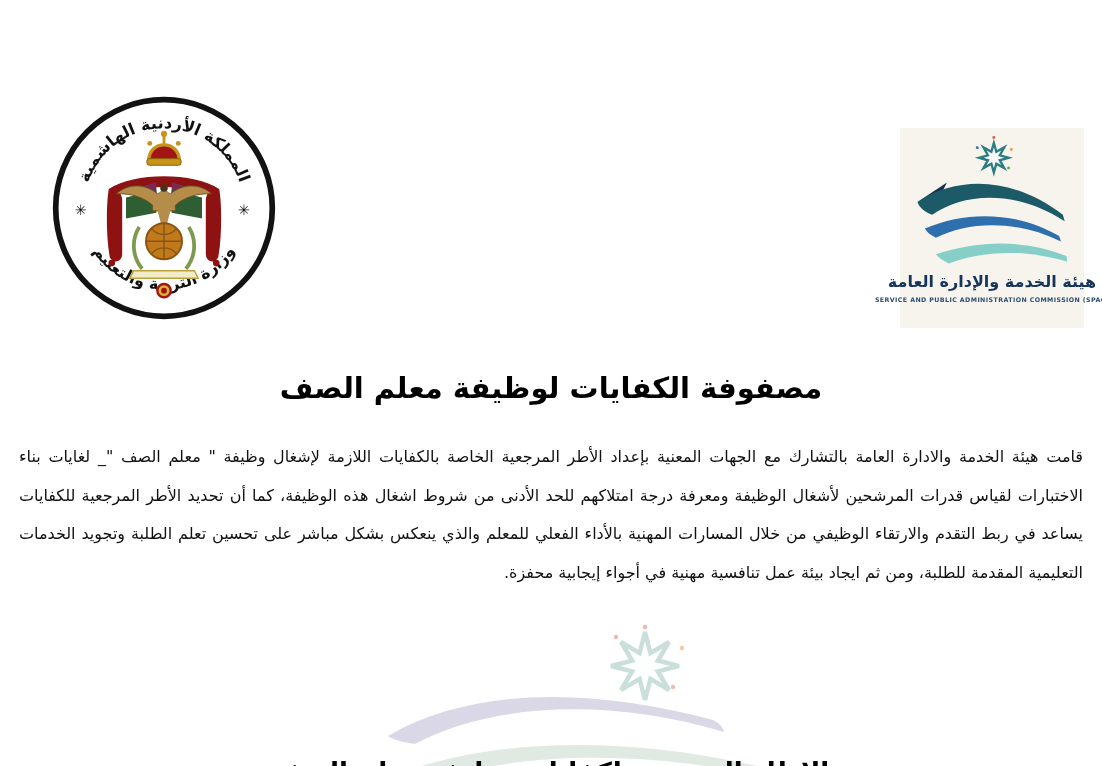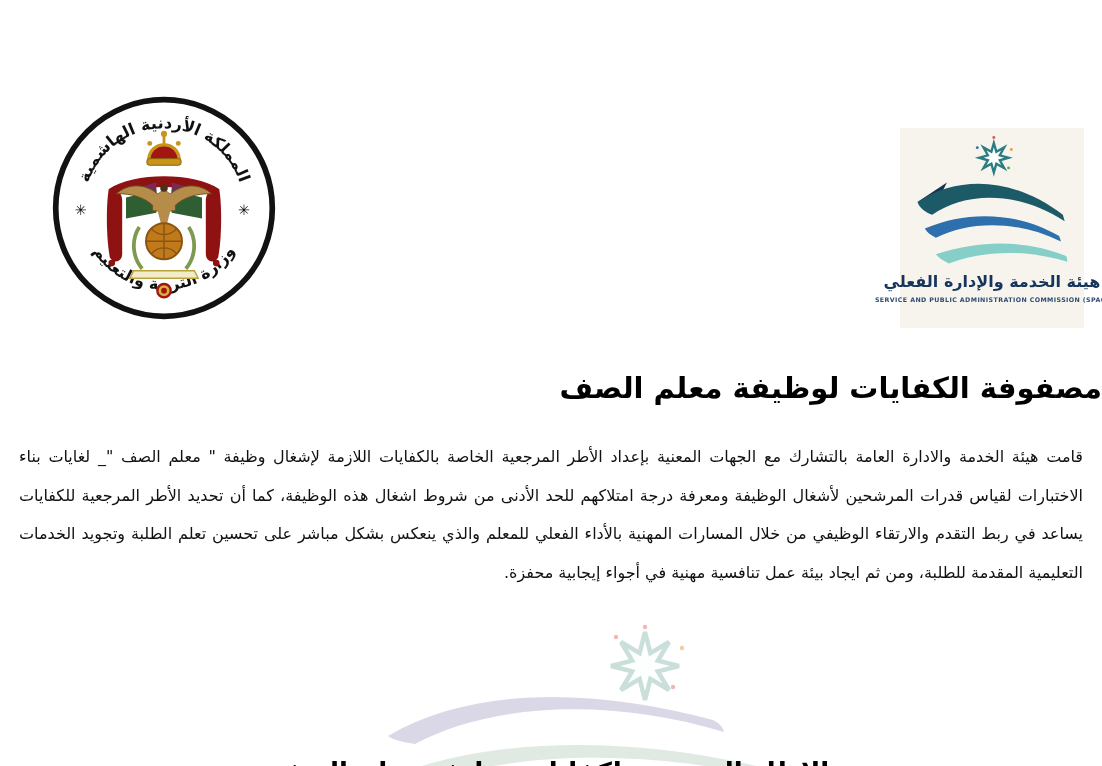--- a/index.html
+++ b/index.html
@@ -25,21 +25,21 @@
     color:#16355c;font-weight:bold;font-size:16px;line-height:20px;
     margin-top:2px;white-space:nowrap;
   }
   .spac-name-en{
     color:#2e4d74;font-size:6.3px;letter-spacing:.4px;font-weight:bold;
     margin-top:4px;white-space:nowrap;
   }
   
   .doc-title{
     position:absolute;left:0;top:352px;width:1102px;
-    text-align:right;direction:rtl;
+    text-align:center;direction:rtl;
     font-size:29px;font-weight:bold;color:#000;
   }
   
   .doc-paragraph{
     position:absolute;left:19px;top:422px;width:1064px;
     direction:rtl;text-align:justify;
     font-size:16px;line-height:38.5px;color:#111;
   }
   
   .watermark{
@@ -120,21 +120,21 @@
       <circle cx="97" cy="6" r="1.6" fill="#d95c4e"></circle>
       <circle cx="116" cy="19" r="1.6" fill="#e8a23c"></circle>
       <circle cx="113" cy="39" r="1.6" fill="#5aa85a"></circle>
       <circle cx="79" cy="17" r="1.6" fill="#2e6fad"></circle>
 
       <path fill="#16324f" d="M14,76 L46,55 L38,71 Z"></path>
       <path fill="#1d5a68" d="M14,76 C60,46 120,50 172,90 L174,97 C120,62 64,66 30,90 C22,87 16,82 14,76 Z"></path>
       <path fill="#2e6fad" d="M22,105 C70,84 125,88 168,113 L170,119 C120,95 70,97 34,115 C28,112 24,109 22,105 Z"></path>
       <path fill="#85cfc8" d="M34,133 C85,116 135,118 176,135 L177,141 C130,127 85,129 48,143 C42,140 37,137 34,133 Z"></path>
     </svg>
-    <div class="spac-name-ar">هيئة الخدمة والإدارة الفعلي</div>
+    <div class="spac-name-ar">هيئة الخدمة والإدارة العامة</div>
     <div class="spac-name-en">SERVICE AND PUBLIC ADMINISTRATION COMMISSION (SPAC)</div>
   </div>
 
   <h1 class="doc-title">مصفوفة الكفايات لوظيفة معلم الصف</h1>
 
   <p class="doc-paragraph">قامت هيئة الخدمة والادارة العامة بالتشارك مع الجهات المعنية بإعداد الأطر المرجعية الخاصة بالكفايات اللازمة لإشغال وظيفة " معلم الصف "_ لغايات بناء الاختبارات لقياس قدرات المرشحين لأشغال الوظيفة ومعرفة درجة امتلاكهم للحد الأدنى من شروط اشغال هذه الوظيفة، كما أن تحديد الأطر المرجعية للكفايات يساعد في ربط التقدم والارتقاء الوظيفي من خلال المسارات المهنية بالأداء الفعلي للمعلم والذي ينعكس بشكل مباشر على تحسين تعلم الطلبة وتجويد الخدمات التعليمية المقدمة للطلبة، ومن ثم ايجاد بيئة عمل تنافسية مهنية في أجواء إيجابية محفزة.</p>
 
   <svg class="watermark" viewBox="0 0 420 280">
     <polygon points="272,8 277.4,29.1 296,18 284.9,36.6 306,42 284.9,47.4 296,66 277.4,54.9 272,76 266.6,54.9 248,66 259.1,47.4 238,42 259.1,36.6 248,18 266.6,29.1" fill="#fdfefe" stroke="#c9ded9" stroke-width="4.5"></polygon>
     <circle cx="272" cy="3" r="2.2" fill="#f0b4ae"></circle>

